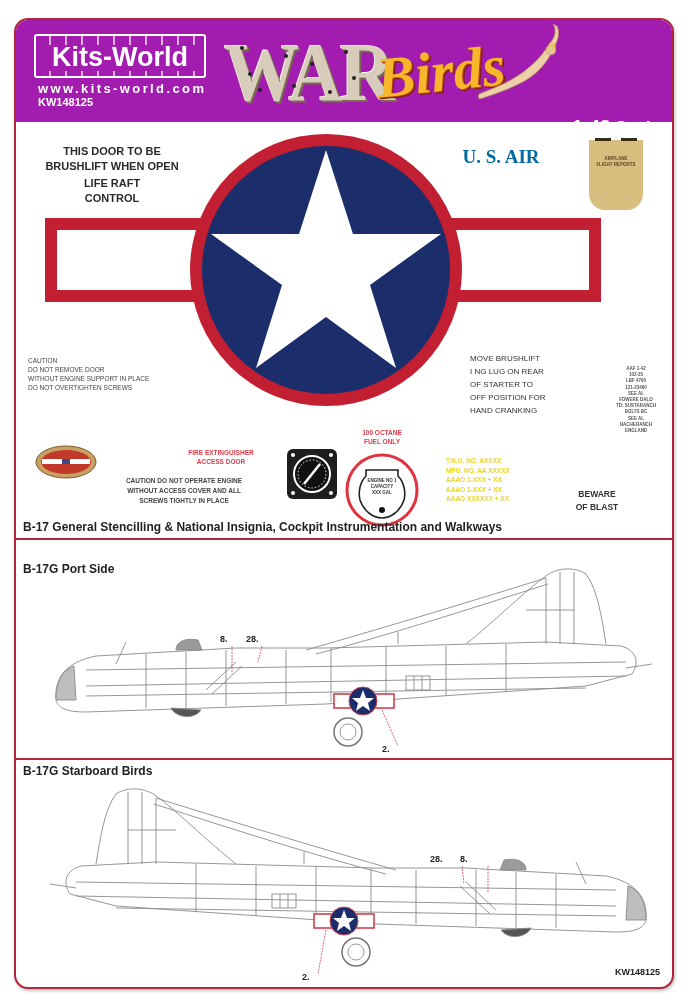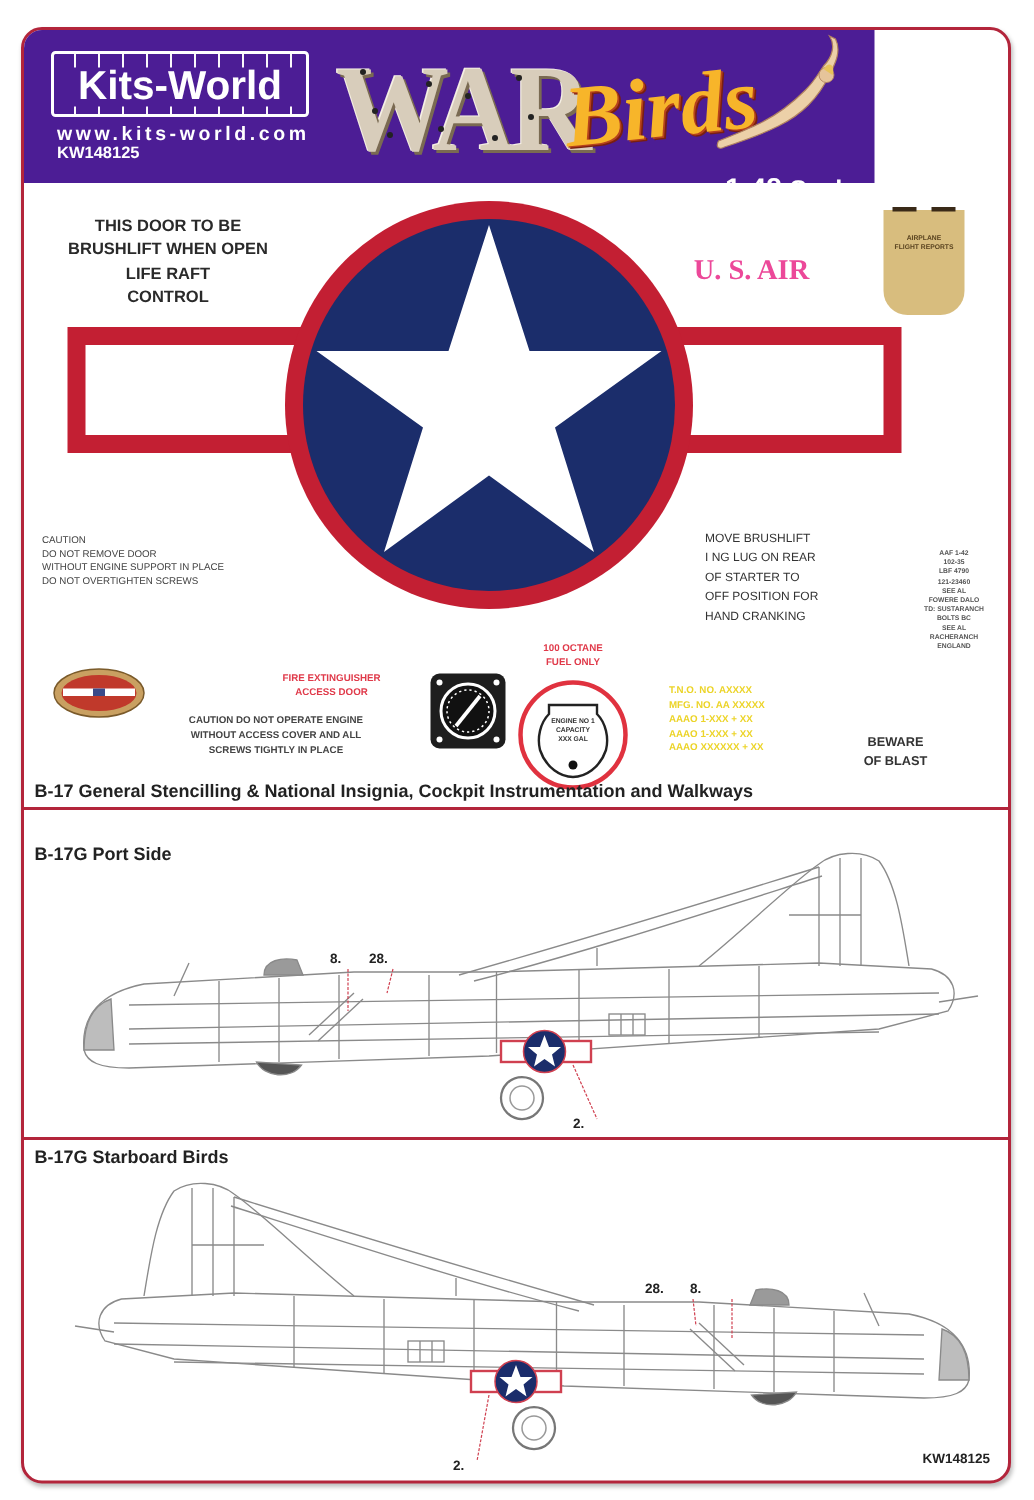--- a/index.html
+++ b/index.html
@@ -1,30 +1,30 @@
 <!DOCTYPE html>
 <html><head>
 <meta charset="utf-8">
 <style>
   html,body{margin:0;padding:0;background:#ffffff;}
   body{width:689px;height:1000px;position:relative;overflow:hidden;font-family:"Liberation Sans",sans-serif;}
   .sheet{position:absolute;left:14px;top:18px;width:656px;height:967px;border:2px solid #b3253b;border-radius:14px;box-shadow:1px 2px 3px rgba(0,0,0,0.25);background:#fff;overflow:hidden;}
-  .header{position:absolute;left:0;top:0;width:567px;height:102px;background:#4c1d95;}
+  .header{position:absolute;left:0;top:0;width:656px;height:102px;background:#a21caf;}
   .kw-logo{position:absolute;left:18px;top:14px;width:172px;height:44px;border:2px solid #fff;border-radius:3px;box-sizing:border-box;}
   .kw-logo .txt{position:absolute;left:0;top:0;width:100%;text-align:center;font-weight:bold;font-size:27px;color:#fff;line-height:42px;letter-spacing:0;}
   .kw-logo .rails{position:absolute;left:0;top:0;width:100%;height:100%;}
   .url{position:absolute;left:22px;top:61px;color:#fff;font-size:13px;letter-spacing:2.4px;font-weight:bold;}
   .code{position:absolute;left:22px;top:76px;color:#fff;font-size:11px;font-weight:bold;}
   .war{position:absolute;left:208px;top:13px;font-family:"Liberation Serif",serif;font-weight:bold;font-size:82px;line-height:80px;color:#d8cdbb;letter-spacing:-3px;text-shadow:2px 2px 0 #7a6a52,-1px -1px 0 #f5efe4;transform:scaleX(0.92);transform-origin:left;}
   .birds{position:absolute;left:360px;top:18px;font-family:"Liberation Serif",serif;font-style:italic;font-weight:bold;font-size:58px;color:#f7b52a;text-shadow:1px 1px 0 #b5421c,2px 2px 0 #7a1f10;transform:rotate(-6deg);}
   .scale{position:absolute;right:12px;top:64px;color:#fff;font-weight:bold;font-size:19px;margin-top:32px;}
   .scale .small{font-size:17px;}
   .stencil{position:absolute;color:#2a2a2a;font-size:11px;line-height:15px;text-align:center;font-weight:bold;}
   .stencil.small{font-size:6.5px;line-height:9px;font-weight:normal;text-align:left;color:#444;}
-  .usac{position:absolute;left:420px;top:125px;width:130px;text-align:center;font-family:"Liberation Serif",serif;font-weight:bold;font-size:19px;line-height:24px;color:#ec4899;margin-top:24px;}
+  .usac{position:absolute;left:420px;top:125px;width:130px;text-align:center;font-family:"Liberation Serif",serif;font-weight:bold;font-size:19px;line-height:24px;color:#0369a1;}
   .plate{position:absolute;left:573px;top:120px;width:54px;height:70px;background:#d8bd7e;border-radius:0 0 16px 16px;}
   .plate .t{position:absolute;left:2px;top:16px;width:50px;text-align:center;font-size:4.5px;line-height:6px;color:#5a4420;font-weight:bold;}
   .plate .tab{position:absolute;top:-2px;width:16px;height:3px;background:#3a2a18;}
   .section-title{position:absolute;left:0;width:656px;font-weight:bold;font-size:12px;color:#222;padding-left:7px;box-sizing:border-box;}
   .divider{position:absolute;left:0;width:656px;height:2px;background:#b3253b;}
   .red-small{position:absolute;color:#e03a4a;font-size:6.5px;line-height:9px;text-align:center;font-weight:bold;}
   .yellow-small{position:absolute;color:#ecd428;font-size:6.5px;line-height:9.5px;font-weight:bold;}
   .callout{position:absolute;font-size:9px;font-weight:bold;color:#222;}
   .footer-code{position:absolute;right:12px;bottom:10px;font-size:9px;font-weight:bold;color:#222;}
   svg{position:absolute;}

